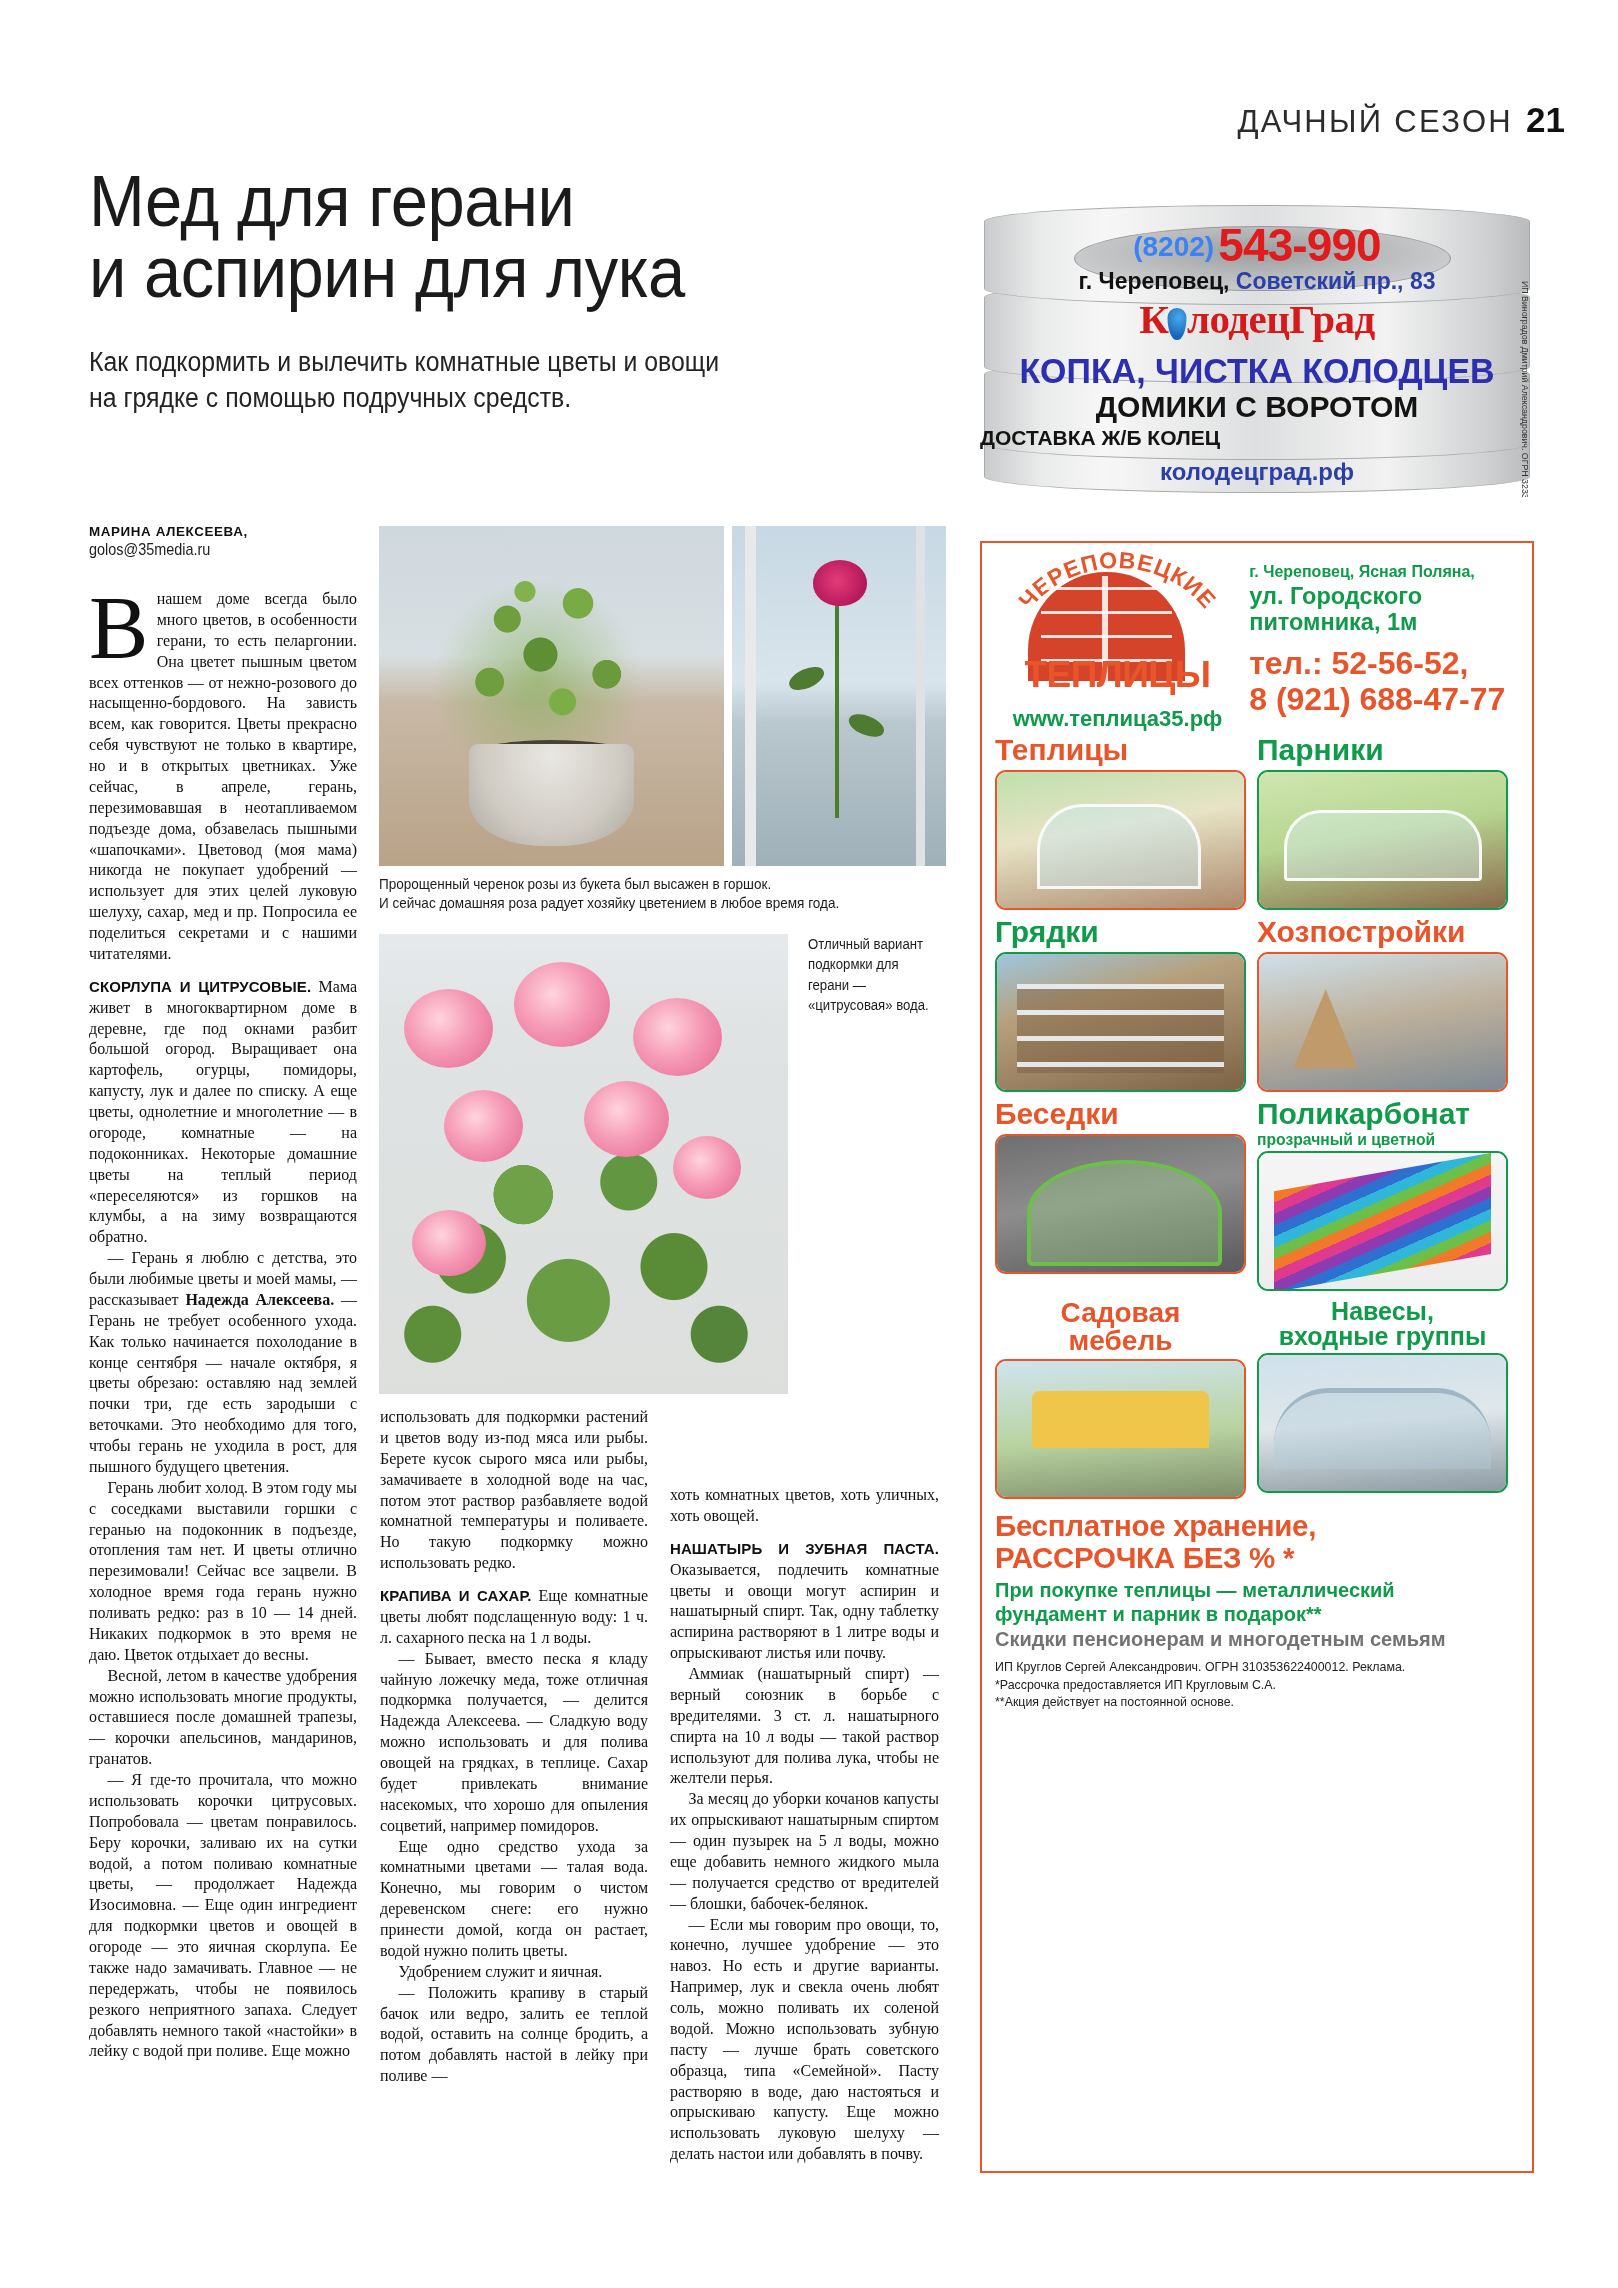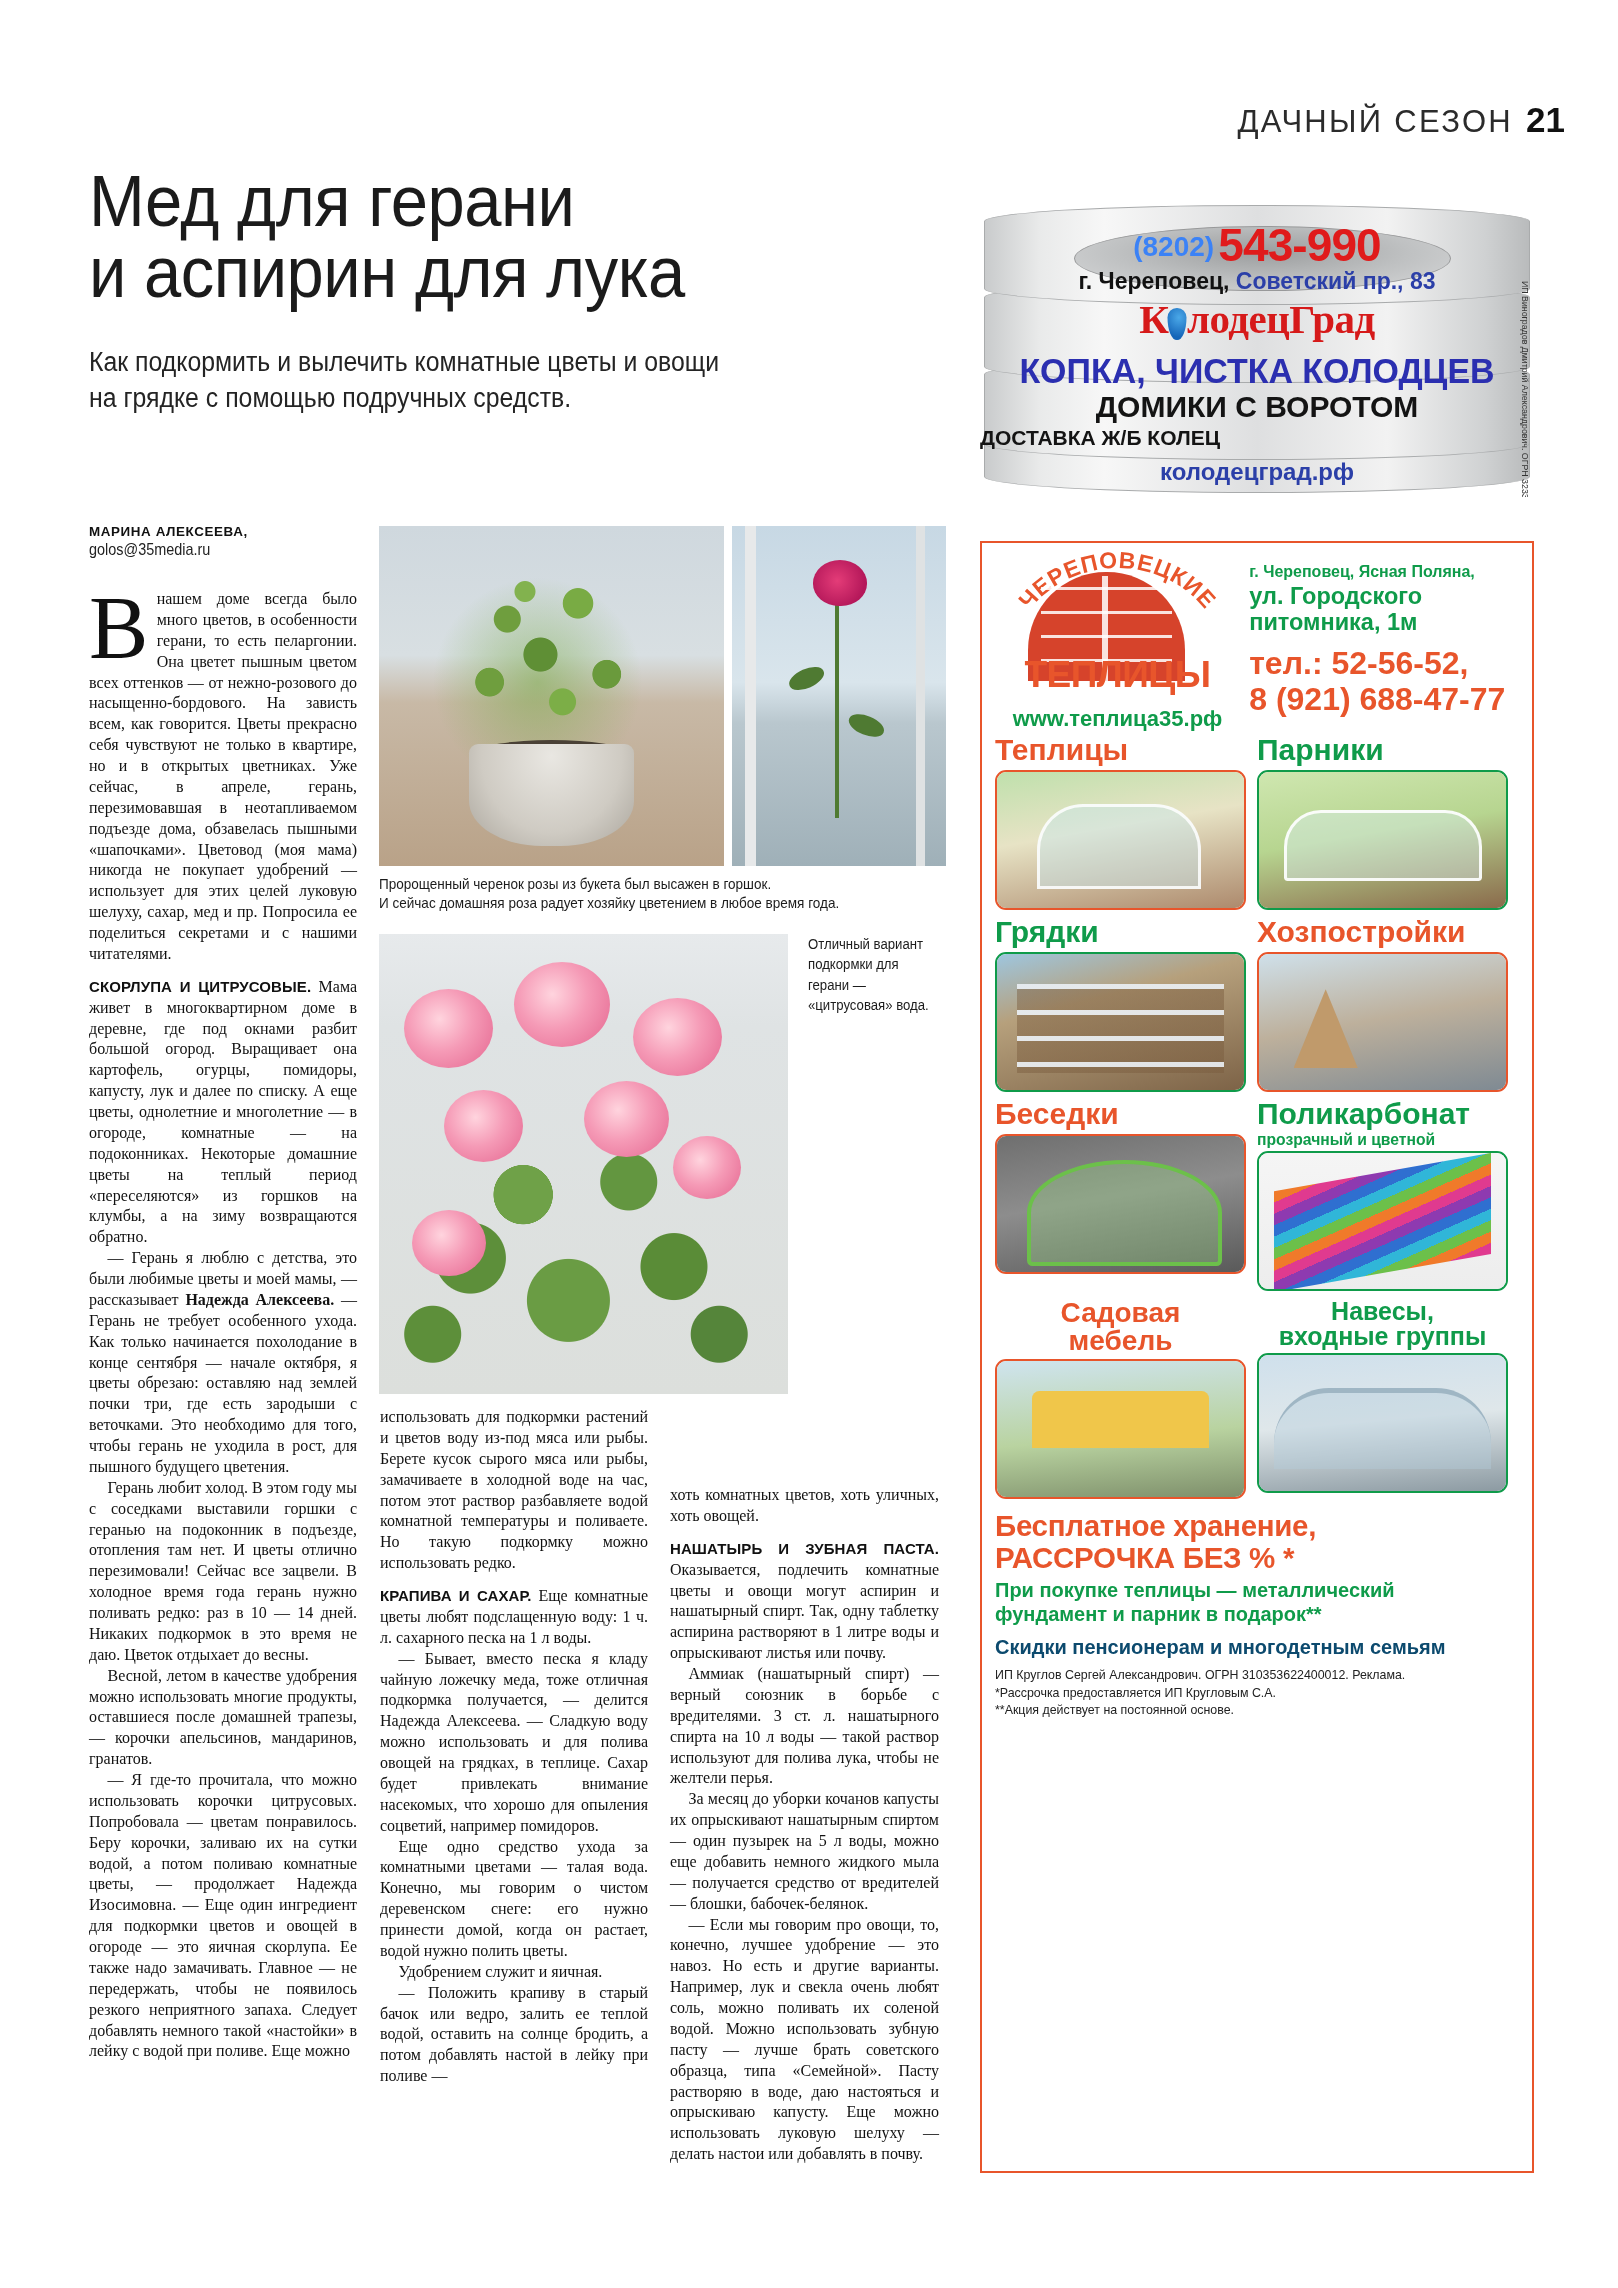--- a/index.html
+++ b/index.html
@@ -271,22 +271,22 @@
   .promo-big {
     font-size: 29.5px; font-weight: 700; color: #e8552b; line-height: 1.06;
     white-space: pre-line; letter-spacing: -0.3px;
   }
   .promo-green {
     margin-top: 6.5px;
     font-size: 20px; font-weight: 700; color: #0f9b4a; line-height: 1.16;
     white-space: pre-line;
   }
   .promo-orange {
-    margin-top: 10px;
-    font-size: 20px; font-weight: 700; color: #0c4a6e; line-height: 1.16;
+    margin-top: 2px;
+    font-size: 20px; font-weight: 700; color: #737373; line-height: 1.16;
   }
   .promo-legal {
     margin-top: 8.3px;
     font-size: 12.4px; color: #222; line-height: 1.42; white-space: pre-line;
   }
 
   
   .pic-rosepot {
     background:
       radial-gradient(circle at 46% 46%, rgba(120,170,70,.55) 0%, rgba(120,170,70,0) 40%),

